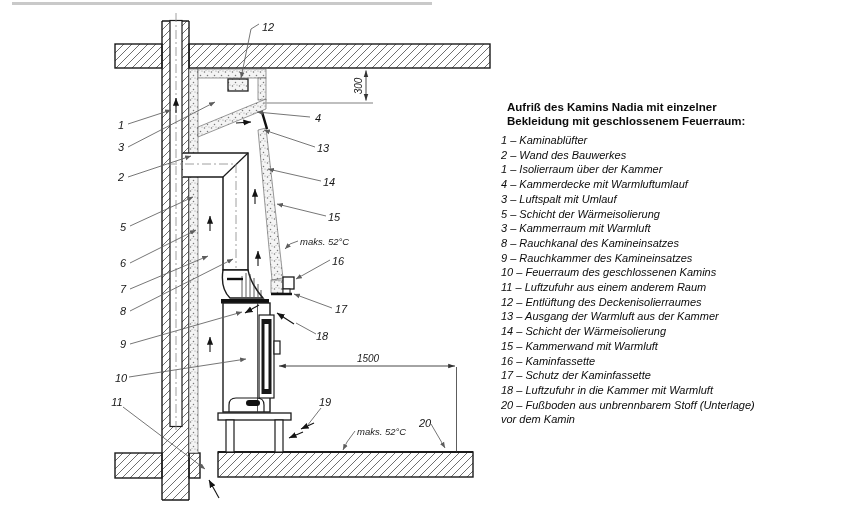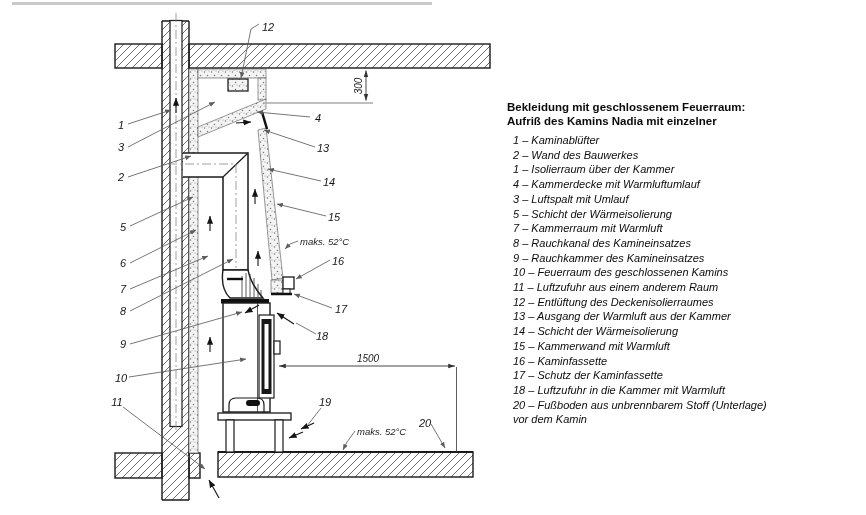--- a/index.html
+++ b/index.html
@@ -1,21 +1,21 @@
 <!DOCTYPE html>
 <html><head>
 <meta charset="utf-8">
 <style>
   html,body{margin:0;padding:0;background:#fff;}
   .stage{position:relative;width:866px;height:515px;background:#ffffff;overflow:hidden;
          font-family:"Liberation Sans",sans-serif;}
   .diagram-svg{position:absolute;left:0;top:0;}
   .legend{position:absolute;left:501px;top:100px;width:270px;color:#0b0b0b;}
   .legend-title{font-weight:bold;font-size:11.5px;line-height:14px;padding-left:6px;white-space:nowrap;}
-  .legend-items{margin-top:5px;font-style:italic;font-size:11px;line-height:14.7px;margin-left:12px;}
+  .legend-items{margin-top:5px;font-style:italic;font-size:11px;line-height:14.7px;}
   .legend-line{white-space:nowrap;}
   
   .co{font:italic 11px "Liberation Sans",sans-serif;fill:#161616;text-anchor:middle;}
   .dimtxt{font:italic 10px "Liberation Sans",sans-serif;fill:#222;text-anchor:middle;}
   .tmp{font:italic 9.5px "Liberation Sans",sans-serif;fill:#222;}
 </style>
 </head>
 <body>
 
 <div class="stage">
@@ -190,31 +190,31 @@
       <text class="co" x="338" y="265">16</text>
       <text class="co" x="341" y="313">17</text>
       <text class="co" x="322" y="340">18</text>
       <text class="co" x="325" y="406">19</text>
       <text class="co" x="425" y="427">20</text>
     </g>
   </svg>
 
   <div class="legend">
     <div class="legend-title">
+      <div>Aufriß des Kamins Nadia mit einzelner</div>
       <div>Bekleidung mit geschlossenem Feuerraum:</div>
-      <div>Aufriß des Kamins Nadia mit einzelner</div>
     </div>
     <div class="legend-items">
         <div class="legend-line">1 – Kaminablüfter</div>
         <div class="legend-line">2 – Wand des Bauwerkes</div>
         <div class="legend-line">1 – Isolierraum über der Kammer</div>
         <div class="legend-line">4 – Kammerdecke mit Warmluftumlauf</div>
         <div class="legend-line">3 – Luftspalt mit Umlauf</div>
         <div class="legend-line">5 – Schicht der Wärmeisolierung</div>
-        <div class="legend-line">7 – Kammerraum mit Warmluft</div>
+        <div class="legend-line">3 – Kammerraum mit Warmluft</div>
         <div class="legend-line">8 – Rauchkanal des Kamineinsatzes</div>
         <div class="legend-line">9 – Rauchkammer des Kamineinsatzes</div>
         <div class="legend-line">10 – Feuerraum des geschlossenen Kamins</div>
         <div class="legend-line">11 – Luftzufuhr aus einem anderem Raum</div>
         <div class="legend-line">12 – Entlüftung des Deckenisolierraumes</div>
         <div class="legend-line">13 – Ausgang der Warmluft aus der Kammer</div>
         <div class="legend-line">14 – Schicht der Wärmeisolierung</div>
         <div class="legend-line">15 – Kammerwand mit Warmluft</div>
         <div class="legend-line">16 – Kaminfassette</div>
         <div class="legend-line">17 – Schutz der Kaminfassette</div>

